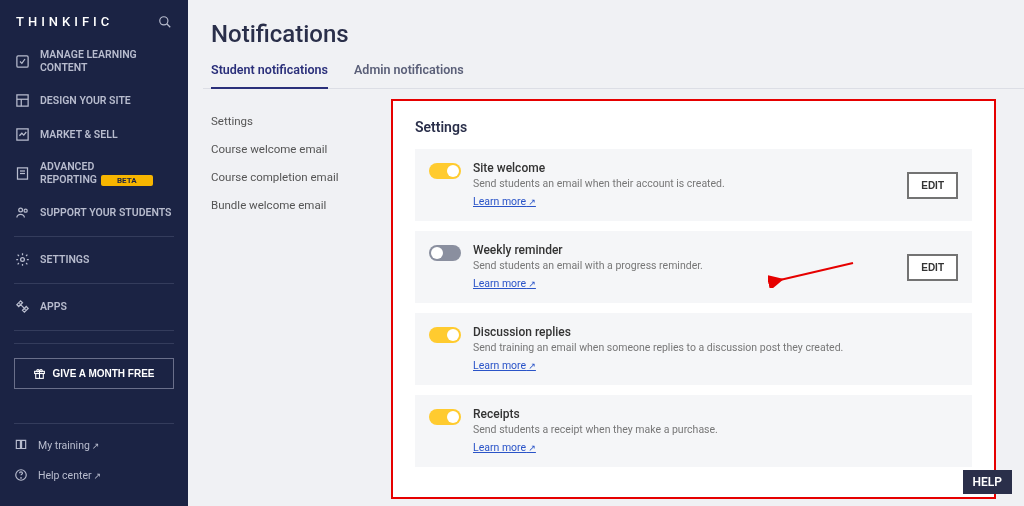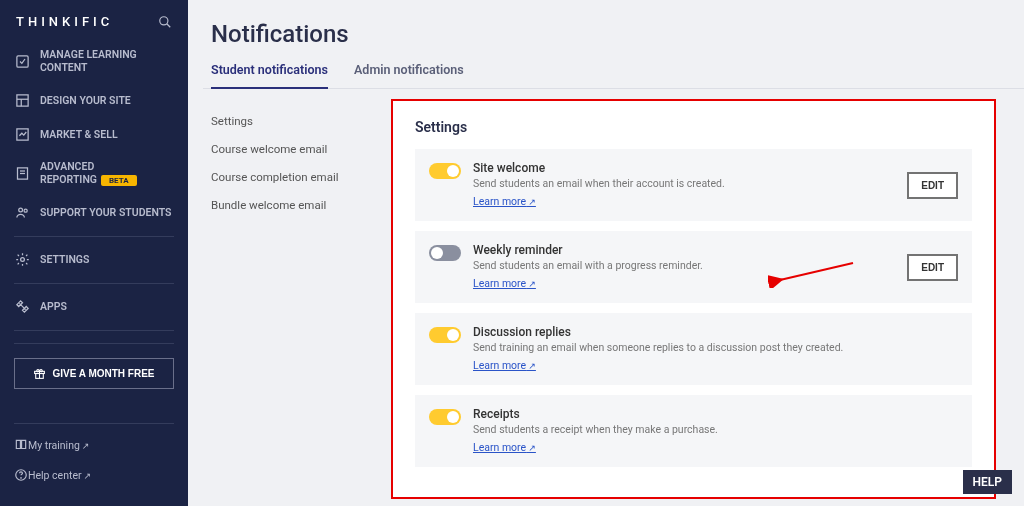--- a/index.html
+++ b/index.html
@@ -7,25 +7,25 @@
   .app { display:flex; height:506px; }
   
   .sidebar { width:188px; background:#1b2344; color:#b8bcce; display:flex; flex-direction:column; font-size:11px; }
   .sb-top { display:flex; align-items:center; justify-content:space-between; padding:14px 16px 10px; }
   .logo { color:#fff; font-size:13px; letter-spacing:4px; font-weight:500; }
   .sb-search { color:#b8bcce; }
   .sb-nav { display:flex; flex-direction:column; }
   .sb-item { display:flex; align-items:center; gap:10px; padding:9px 14px; font-weight:600; font-size:10.5px; cursor:pointer; }
   .sb-item .icon { width:16px; height:16px; flex-shrink:0; display:flex; align-items:center; justify-content:center; }
   .sb-item span.txt { line-height:1.25; }
-  .beta { background:#f7b500; color:#1b2344; font-size:8px; padding:1px 8px; border-radius:2px; margin-left:4px; font-weight:700; }
+  .beta { background:#f7b500; color:#1b2344; font-size:8px; padding:1px 16px; border-radius:2px; margin-left:4px; font-weight:700; }
   .sb-div { border:none; border-top:1px solid #343c5c; margin:6px 14px; }
   .gift-btn { margin:8px 14px; border:1px solid #6a6f8a; background:transparent; color:#fff; font-size:10px; font-weight:700; padding:8px 10px; display:flex; align-items:center; justify-content:center; gap:6px; cursor:pointer; }
   .sb-footer { margin-top:auto; }
-  .sb-foot-item { display:flex; align-items:center; padding:8px 14px; font-size:10.5px; cursor:pointer; }
+  .sb-foot-item { display:flex; align-items:center; gap:10px; padding:8px 14px; font-size:10.5px; cursor:pointer; }
   .arrow-out { font-size:9px; margin-left:2px; }
   
   .main { flex:1; display:flex; flex-direction:column; background:#f0f1f4; overflow:hidden;margin-left:15px; }
   .page-head { padding:20px 0 0 0; }
   .page-title { font-size:24px; color:#2a2f4a; font-weight:500; padding:0 0 14px 8px; }
   .tabs { display:flex; gap:26px; padding:0 0 0 8px; border-bottom:1px solid #dcdee5; }
   .tab { padding:0 0 10px; font-size:12.5px; font-weight:600; color:#5a5f78; cursor:pointer; }
   .tab.active { color:#2a2f7a; border-bottom:2px solid #2a2f7a; margin-bottom:-1px; }
   .body-row { display:flex; flex:1; overflow:hidden; }
   .subnav { width:188px; padding:18px 8px 0 8px; }

